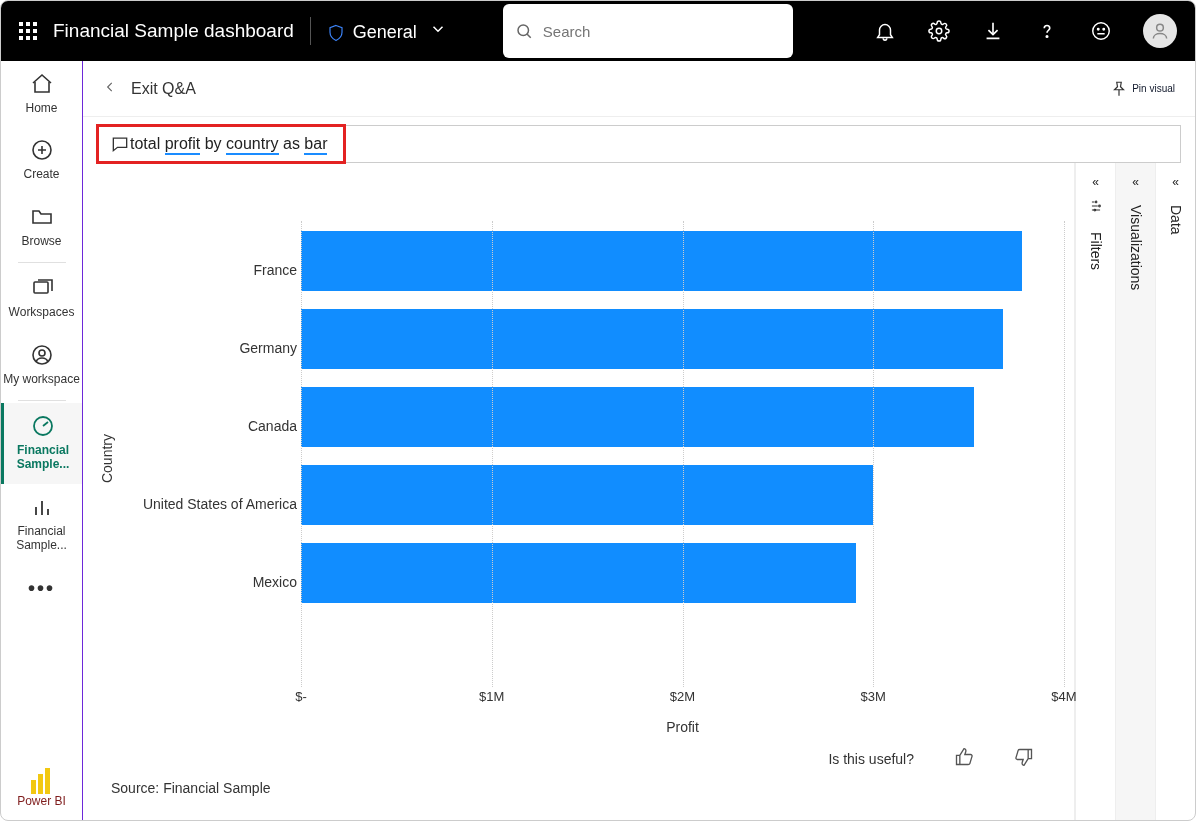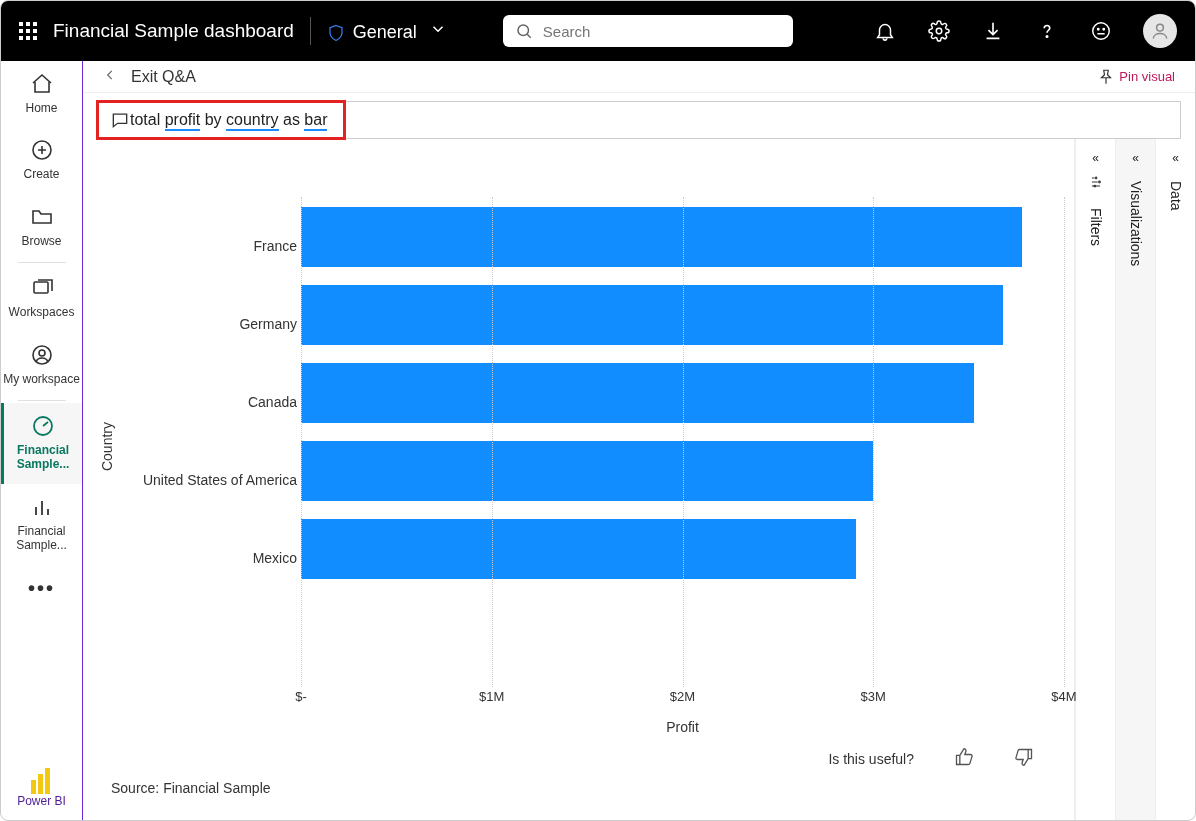--- a/index.html
+++ b/index.html
@@ -8,39 +8,39 @@
 .topbar { height: 60px; background: #000; color: #fff; display: flex; align-items: center; padding: 0 18px; gap: 16px; }
 .waffle { display: grid; grid-template-columns: repeat(3,4px); grid-template-rows: repeat(3,4px); gap: 3px; cursor: pointer; }
 .waffle span { background: #fff; width: 4px; height: 4px; }
 .title { font-size: 19px; font-weight: 400; white-space: nowrap; }
 .sep { width: 1px; height: 28px; background: #555; }
 .shield { display: flex; align-items: flex-end; gap: 8px; cursor: pointer; }
 .shield svg { width: 18px; height: 20px; }
 .shield-label { font-size: 18px; }
 .chev { margin-left: 4px; }
 .searchwrap { flex: 0 0 290px; margin-left: 40px; }
-.searchbox { background: #fff; border-radius: 6px; height: 32px; display: flex; align-items: center; padding: 0 12px; gap: 10px; color: #555; }
+.searchbox { background: #fff; border-radius: 6px; height: 54px; display: flex; align-items: center; padding: 0 12px; gap: 10px; color: #555; }
 .searchbox input { border: none; outline: none; font-size: 15px; flex: 1; background: transparent; }
 .top-icons { margin-left: auto; display: flex; gap: 30px; align-items: center; }
 .top-icons .ic { cursor: pointer; display: flex; align-items: center; justify-content: center; width: 24px; height: 24px; }
 .avatar { width: 34px; height: 34px; background: #e6e6e6; border-radius: 50%; display: flex; align-items: center; justify-content: center; color: #888; }
 
 .shell { display: flex; height: calc(100% - 60px); }
 
 .leftnav { width: 82px; border-right: 1px solid #6d28d9; display: flex; flex-direction: column; align-items: center; padding-top: 0; font-size: 12px; color: #333; justify-content: center; }
 .nav-item { display: flex; flex-direction: column; align-items: center; gap: 4px; padding: 10px 0 12px; width: 100%; cursor: pointer; text-align: center; line-height: 1.2; }
 .nav-item.active { color: #0a7860; font-weight: 600; border-left: 3px solid #0a7860; background: #f6f6f6; }
 .nav-div { width: 48px; border-top: 1px solid #e0e0e0; margin: 2px 0; }
 .nav-ic { width: 26px; height: 26px; display: flex; align-items: center; justify-content: center; }
 
 .main { flex: 1; display: flex; flex-direction: column; min-width: 0; }
-.crumb { height: 32px; border-bottom: 1px solid #eee; display: flex; align-items: center; padding: 0 20px; gap: 14px; color: #333; }
+.crumb { height: 56px; border-bottom: 1px solid #eee; display: flex; align-items: center; padding: 0 20px; gap: 14px; color: #333; }
 .crumb .back { cursor: pointer; font-size: 16px; color: #666; }
 .crumb-title { font-size: 16px; }
-.pin { margin-left: auto; display: flex; align-items: center; gap: 4px; cursor: pointer; font-size: 13px; color: #be185d; }
+.pin { margin-left: auto; display: flex; align-items: center; gap: 4px; cursor: pointer; font-size: 10px; color: #0f172a; }
 
 .qna { margin: 8px 14px 0 14px; border: 1px solid #ccc; padding: 8px 12px; display: flex; align-items: center; position: relative; }
 .qna-highlight { position: absolute; left: -2px; top: -2px; border: 3px solid #e32222; height: calc(100% + 4px); width: 250px; pointer-events: none; }
 .qna-text { font-size: 16px; color: #222; }
 .qna-text .u { border-bottom: 2px solid #1a8cff; padding-bottom: 1px; }
 
 .canvas-row { flex: 1; display: flex; min-height: 0; }
 .canvas { flex: 1; display: flex; flex-direction: column; padding: 18px 10px 10px 10px; min-width: 0; }
 
 .chart { flex: 1; display: flex; position: relative; }
@@ -60,21 +60,21 @@
 .pane { width: 40px; border-left: 1px solid #eee; display: flex; flex-direction: column; align-items: center; padding-top: 12px; gap: 10px; cursor: pointer; color: #222; }
 .pane.tall { background: #f6f6f6; }
 .pane .chevv { font-size: 12px; }
 .pane-label { writing-mode: vertical-rl; font-size: 14px; margin-top: 6px; }
 .pane-ic { font-size: 12px; }
 
 .useful { display: flex; align-items: center; justify-content: flex-end; gap: 40px; padding: 10px 30px 4px; font-size: 14px; color: #333; }
 .thumb { cursor: pointer; color: #555; }
 .source { padding: 6px 0 14px 18px; font-size: 14px; color: #333; }
 
-.powerbi { margin-top: auto; display: flex; flex-direction: column; align-items: center; padding: 12px 0; font-size: 12px; color: #4c1d95; }
+.powerbi { margin-top: auto; display: flex; flex-direction: column; align-items: center; padding: 12px 0; font-size: 12px; color: #7f1d1d; }
 .pb-logo { width: 22px; height: 26px; display: flex; align-items: flex-end; gap: 2px; }
 .pb-logo span { background: #f2c811; display: block; }
 .pb-logo span:nth-child(1){ width:5px; height:14px; }
 .pb-logo span:nth-child(2){ width:5px; height:20px; }
 .pb-logo span:nth-child(3){ width:5px; height:26px; }
 </style>
 </head>
 <body>
 
 <div class="topbar">

